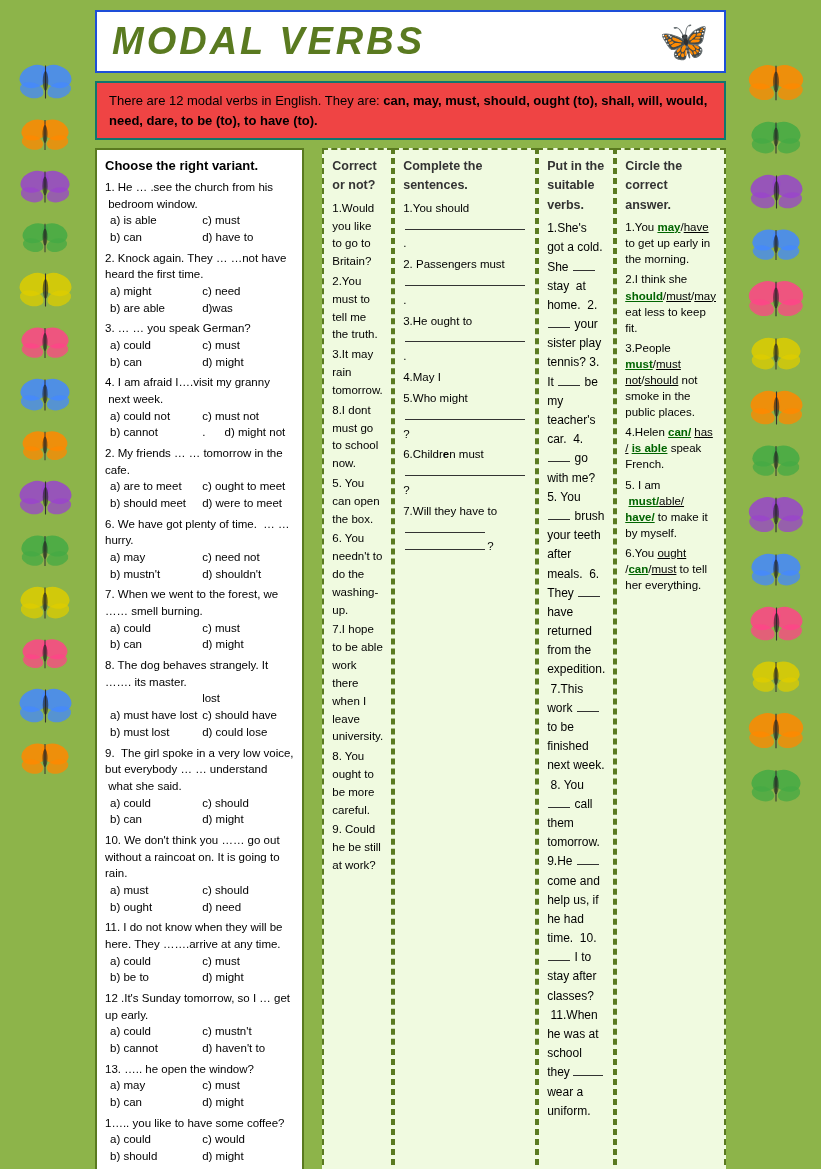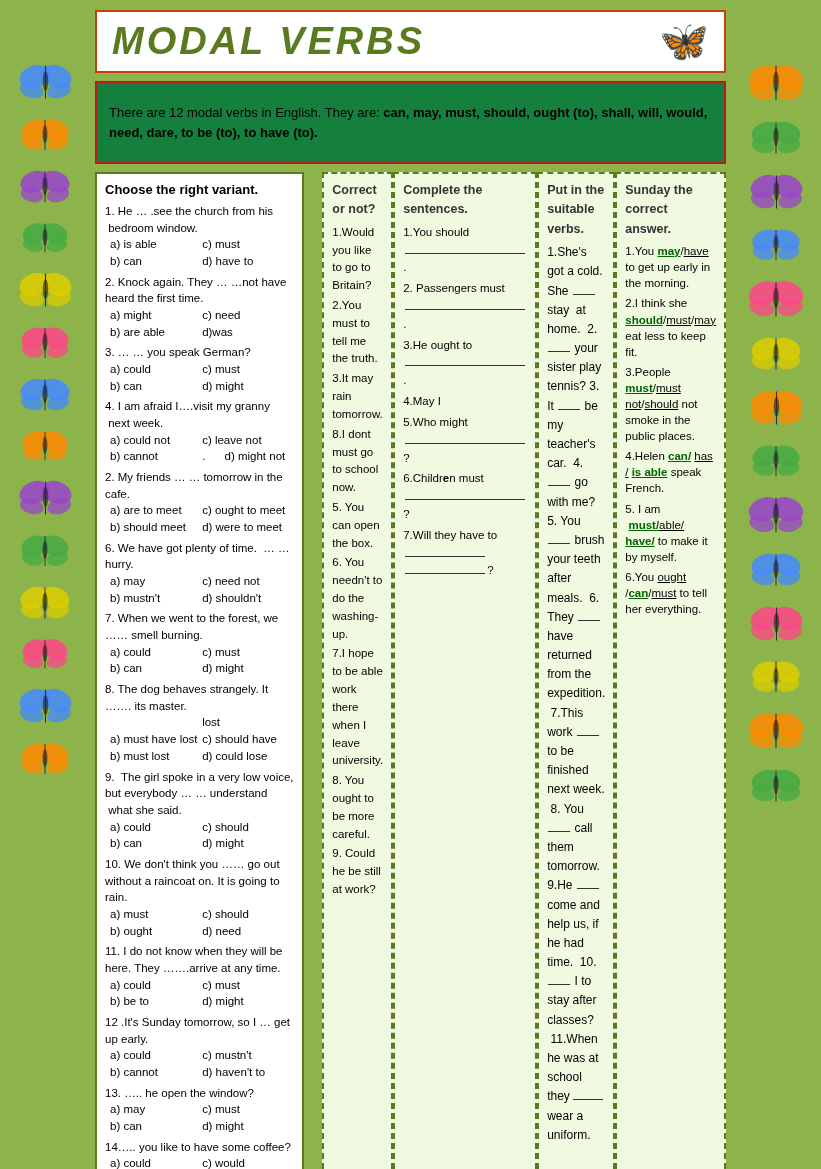--- a/index.html
+++ b/index.html
@@ -42,42 +42,42 @@
     
     .main-wrapper {
       margin: 0 90px;
       background: #8db44a;
       padding: 10px 5px;
     }
 
     
     .title-bar {
       background: white;
-      border: 2px solid #c2410c;
+      border: 2px solid #1d4ed8;
       padding: 6px 15px;
       margin-bottom: 8px;
       display: flex;
       align-items: center;
       justify-content: space-between;
     }
     .title-text {
       font-size: 38px;
       font-weight: 900;
       font-family: 'Comic Sans MS', cursive, sans-serif;
       color: #5a7a20;
       letter-spacing: 3px;
       text-transform: uppercase;
       font-style: italic;
     }
 
     
     .intro-box {
-      background: #15803d;
-      border: 2px solid #b91c1c;
-      padding: 20px 12px;
+      background: #ef4444;
+      border: 2px solid #0f766e;
+      padding: 8px 12px;
       margin-bottom: 8px;
       font-size: 13px;
       line-height: 1.5;
     }
     .intro-box strong {
       font-weight: bold;
     }
 
     
     .columns {
@@ -481,21 +481,21 @@
         <div class="options-row">
           <div class="option-col">b) can</div>
           <div class="option-col">d) might</div>
         </div>
       </div>
 
       <div class="question-block">
         <div>4. I am afraid I….visit my granny &nbsp;next week.</div>
         <div class="options-row">
           <div class="option-col">a) could not</div>
-          <div class="option-col">c) leave not</div>
+          <div class="option-col">c) must not</div>
         </div>
         <div class="options-row">
           <div class="option-col">b) cannot</div>
           <div class="option-col">. &nbsp;&nbsp;&nbsp;&nbsp; d) might not</div>
         </div>
       </div>
 
       <div class="question-block">
         <div>2. My friends … … tomorrow in the cafe.</div>
         <div class="options-row">
@@ -602,21 +602,21 @@
           <div class="option-col">a) may</div>
           <div class="option-col">c) must</div>
         </div>
         <div class="options-row">
           <div class="option-col">b) can</div>
           <div class="option-col">d) might</div>
         </div>
       </div>
 
       <div class="question-block">
-        <div>14….. you like to have some coffee?</div>
+        <div>1….. you like to have some coffee?</div>
         <div class="options-row">
           <div class="option-col">a) could</div>
           <div class="option-col">c) would</div>
         </div>
         <div class="options-row">
           <div class="option-col">b) should</div>
           <div class="option-col">d) might</div>
         </div>
       </div>
     </div>
@@ -661,21 +661,21 @@
           meals. &nbsp;6. They <span class="verb-blank"></span> have returned from the
           expedition. &nbsp;7.This work <span class="verb-blank"></span> to be finished next
           week. &nbsp;8. You <span class="verb-blank"></span> call them tomorrow. 9.He
           <span class="verb-blank"></span> come and help us, if he had time. &nbsp;10.
           <span class="verb-blank"></span> I to stay after classes? &nbsp;11.When he was
           at school they <span style="display:inline-block;border-bottom:1px solid #333;width:30px;"></span>wear a uniform.
         </div>
       </div>
 
       <div class="right-section">
-        <div class="section-header">Sunday the correct answer.</div>
+        <div class="section-header">Circle the correct answer.</div>
         <ul class="circle-list">
           <li>
             1.You <span class="answer-option highlighted">may</span>/<span class="answer-option">have</span> to get up early in the morning.
           </li>
           <li>
             2.I think she <span class="answer-option highlighted">should</span>/<span class="answer-option">must</span>/<span class="answer-option">may</span> eat less to keep fit.
           </li>
           <li>
             3.People <span class="answer-option highlighted">must</span>/<span class="answer-option">must not</span>/<span class="answer-option">should</span> not smoke in the public places.
           </li>

